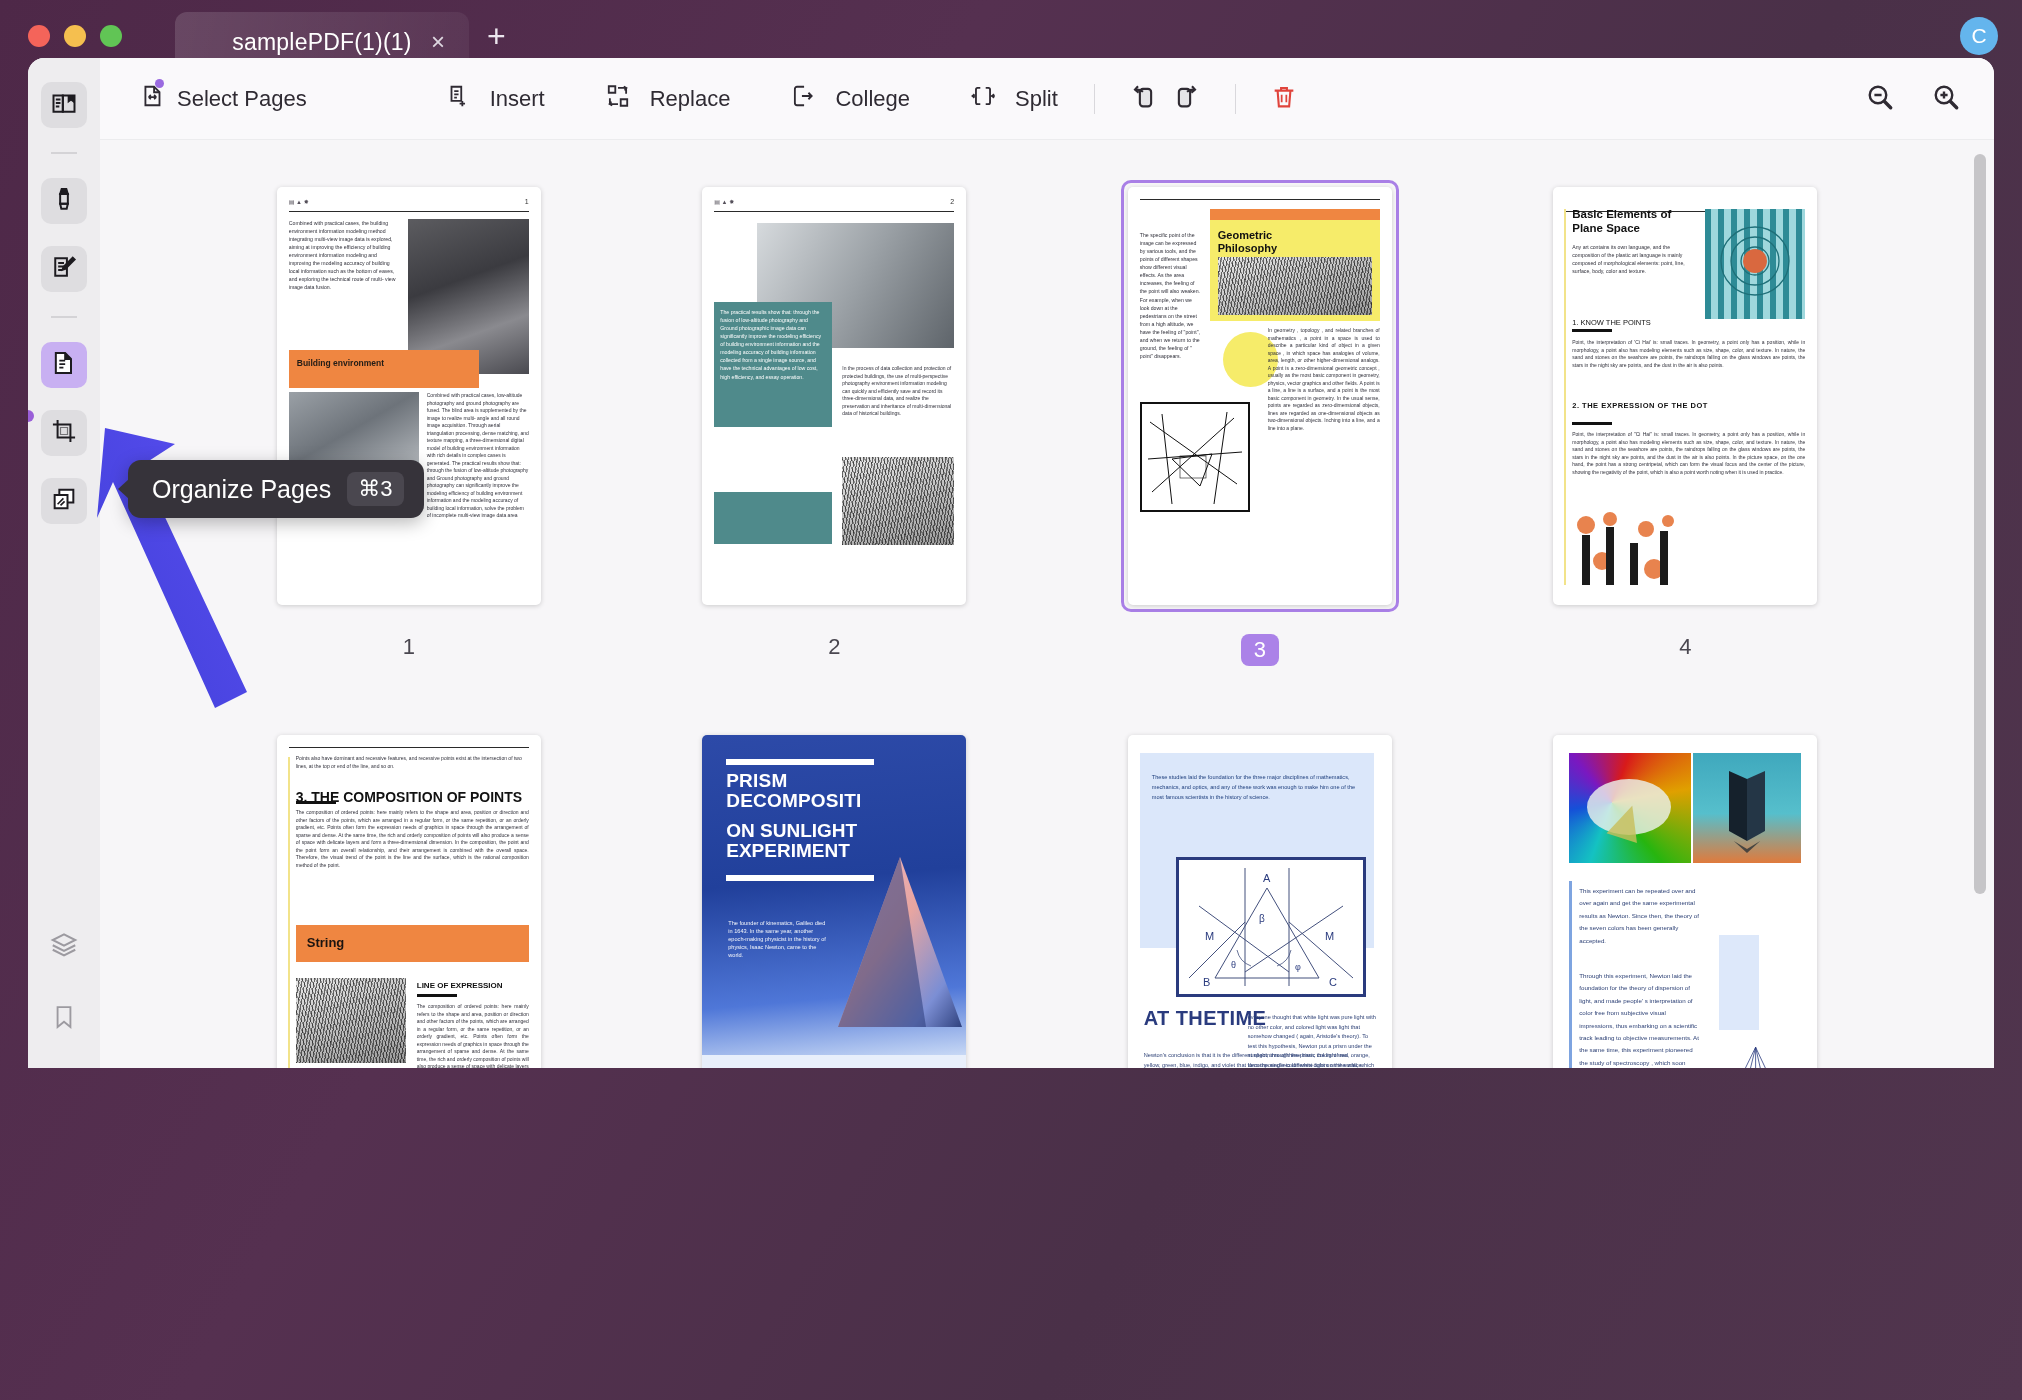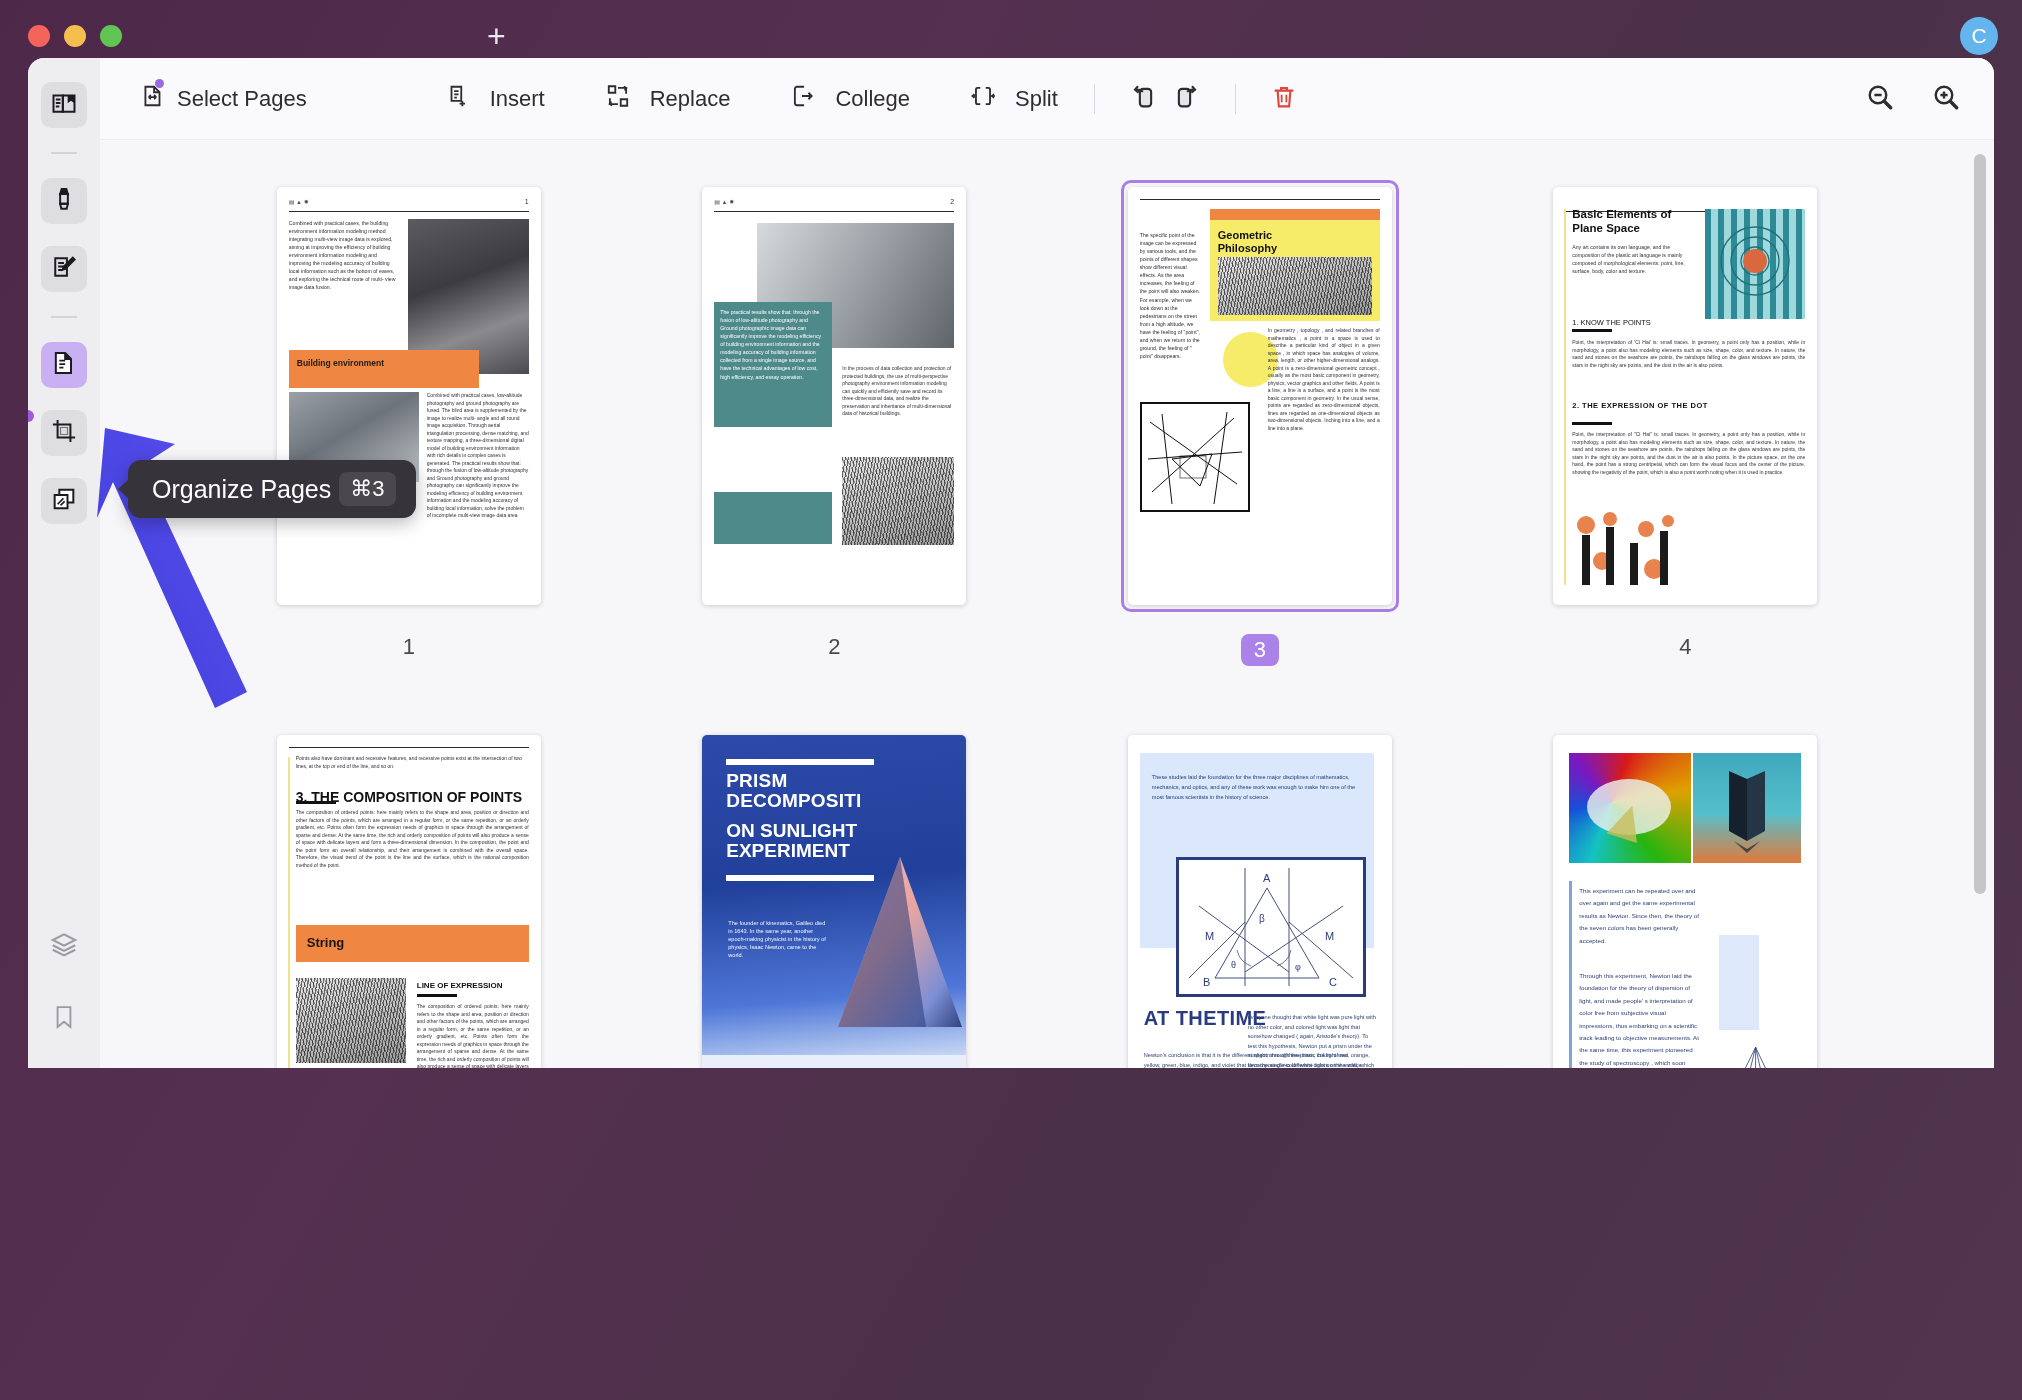--- a/index.html
+++ b/index.html
@@ -192,21 +192,21 @@
   .yellow-band { background: #f6ec6a; }
   .teal-box { background: #4f8a8b; }
   .blue-box { background: #dbe7fa; }
   .lead-bar { width: 2px; background: #f2e38a; }
 
   
   #tooltip {
     position: absolute; left: 128px; top: 460px;
     background: #36333a; color: #ffffff;
     border-radius: 13px; height: 58px;
-    display: flex; align-items: center; gap: 8px;
+    display: flex; align-items: center; gap: 16px;
     padding: 0 20px 0 24px;
     font-size: 25px;
     box-shadow: 0 5px 18px rgba(0,0,0,.28);
     z-index: 40;
   }
   #tooltip:before {
     content: ""; position: absolute; left: -10px; top: 50%;
     transform: translateY(-50%);
     border-top: 10px solid transparent; border-bottom: 10px solid transparent;
     border-right: 11px solid #36333a;
@@ -229,20 +229,24 @@
   }
 </style>
 </head>
 <body>
 
 <div id="titlebar">
   <div id="traffic">
     <div class="light red"></div>
     <div class="light yellow"></div>
     <div class="light green"></div>
+  </div>
+  <div id="tab">
+    <span id="tab-title">samplePDF(1)(1)</span>
+    <span id="tab-close">×</span>
   </div>
   <span id="new-tab">+</span>
   <div id="avatar">C</div>
 </div>
 
 <div id="shell">
 
   <div id="rail">
     <div id="rail-notch"></div>
 

